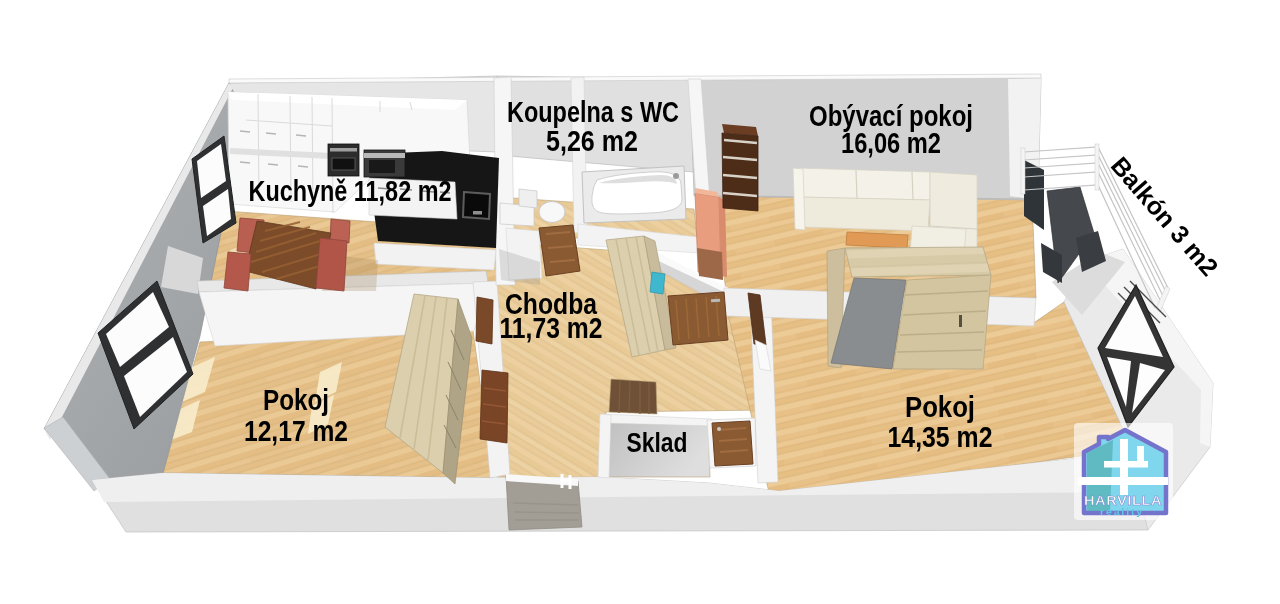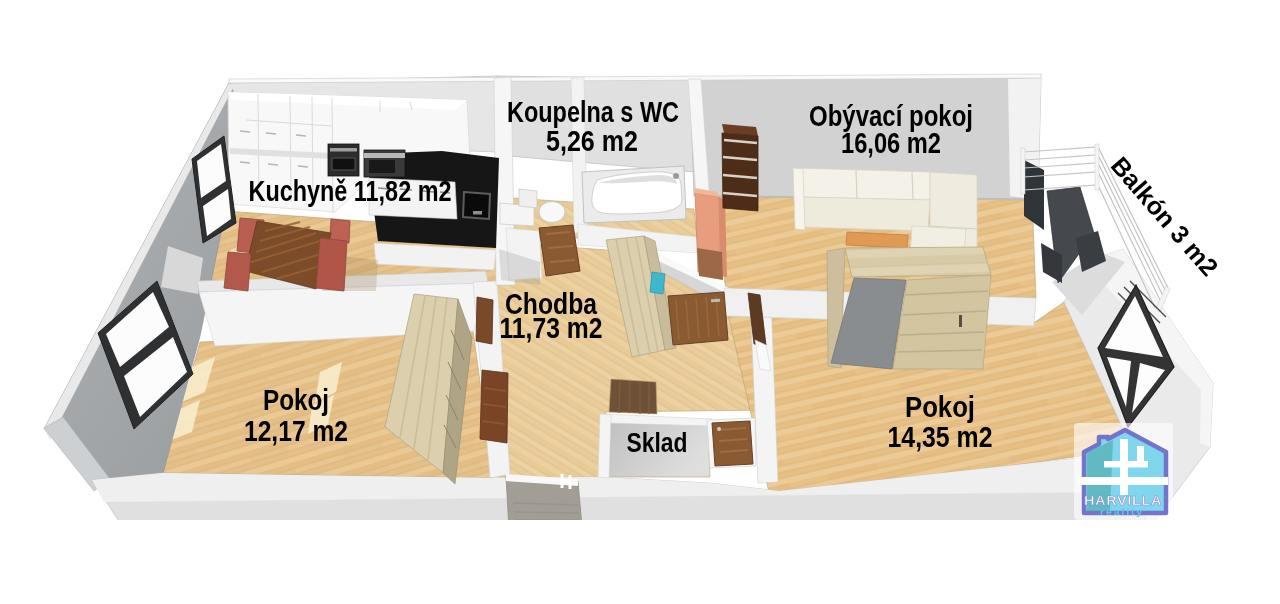--- a/index.html
+++ b/index.html
@@ -1,16 +1,16 @@
 <!DOCTYPE html>
 <html><head>
 <meta charset="utf-8">
 <style>
 html,body{margin:0;padding:0;background:#fff;}
-#stage{position:relative;width:1280px;height:520px;overflow:hidden;background:#fff;
+#stage{position:relative;width:1280px;height:604px;overflow:hidden;background:#fff;
 font-family:"Liberation Sans", sans-serif;}
 svg{display:block;}
 </style>
 </head>
 <body>
 <div id="stage">
 <svg width="1280" height="604" viewBox="0 0 1280 604">
 <defs>
 <linearGradient id="lwall" x1="0" y1="0" x2="0.8" y2="1">
 <stop offset="0" stop-color="#b3b6b8"></stop>

